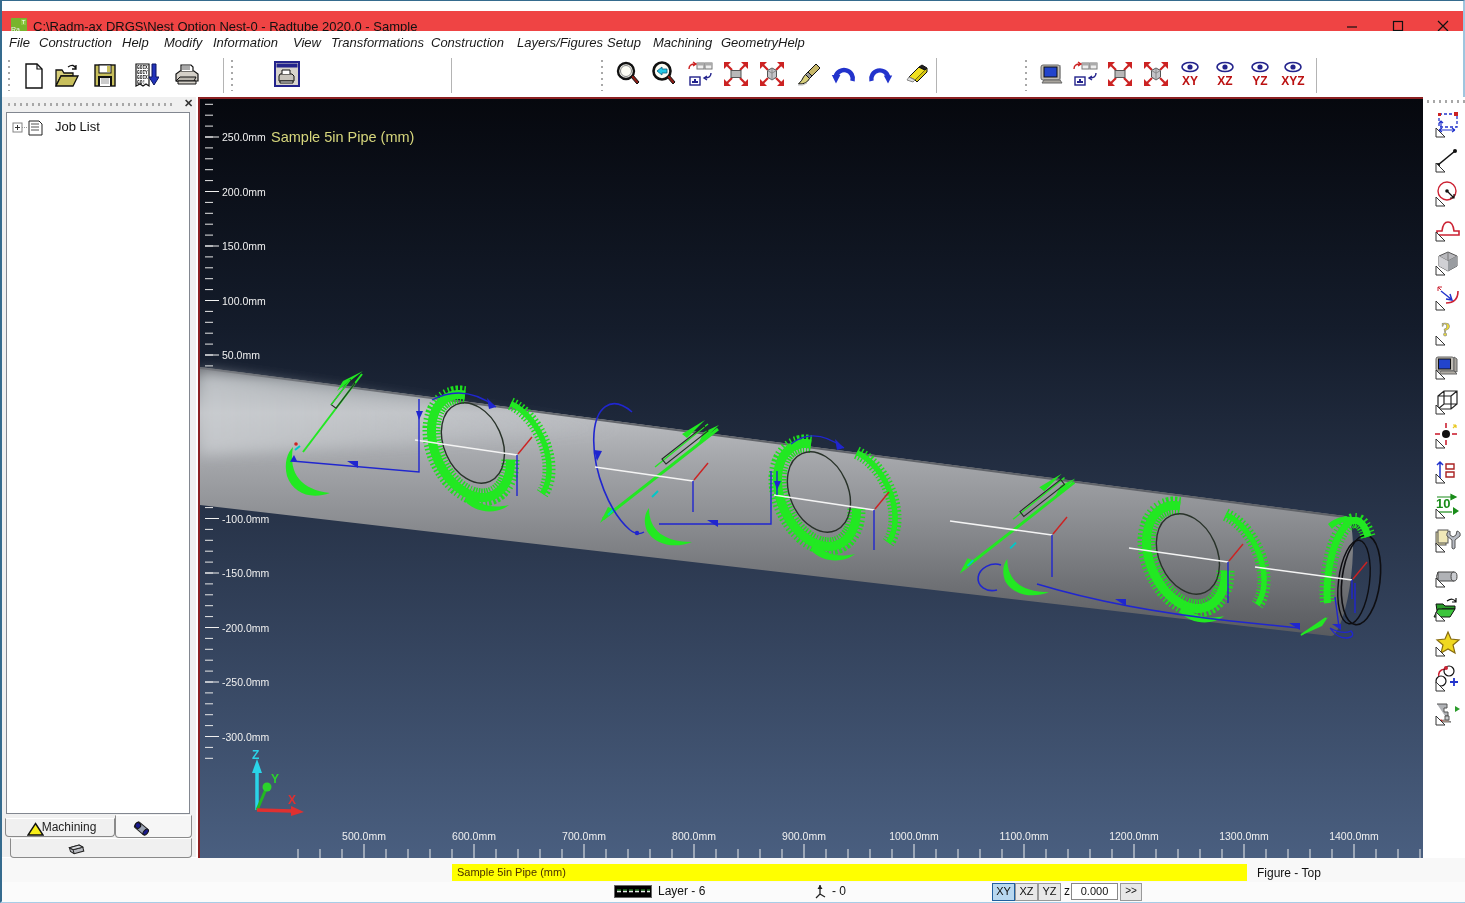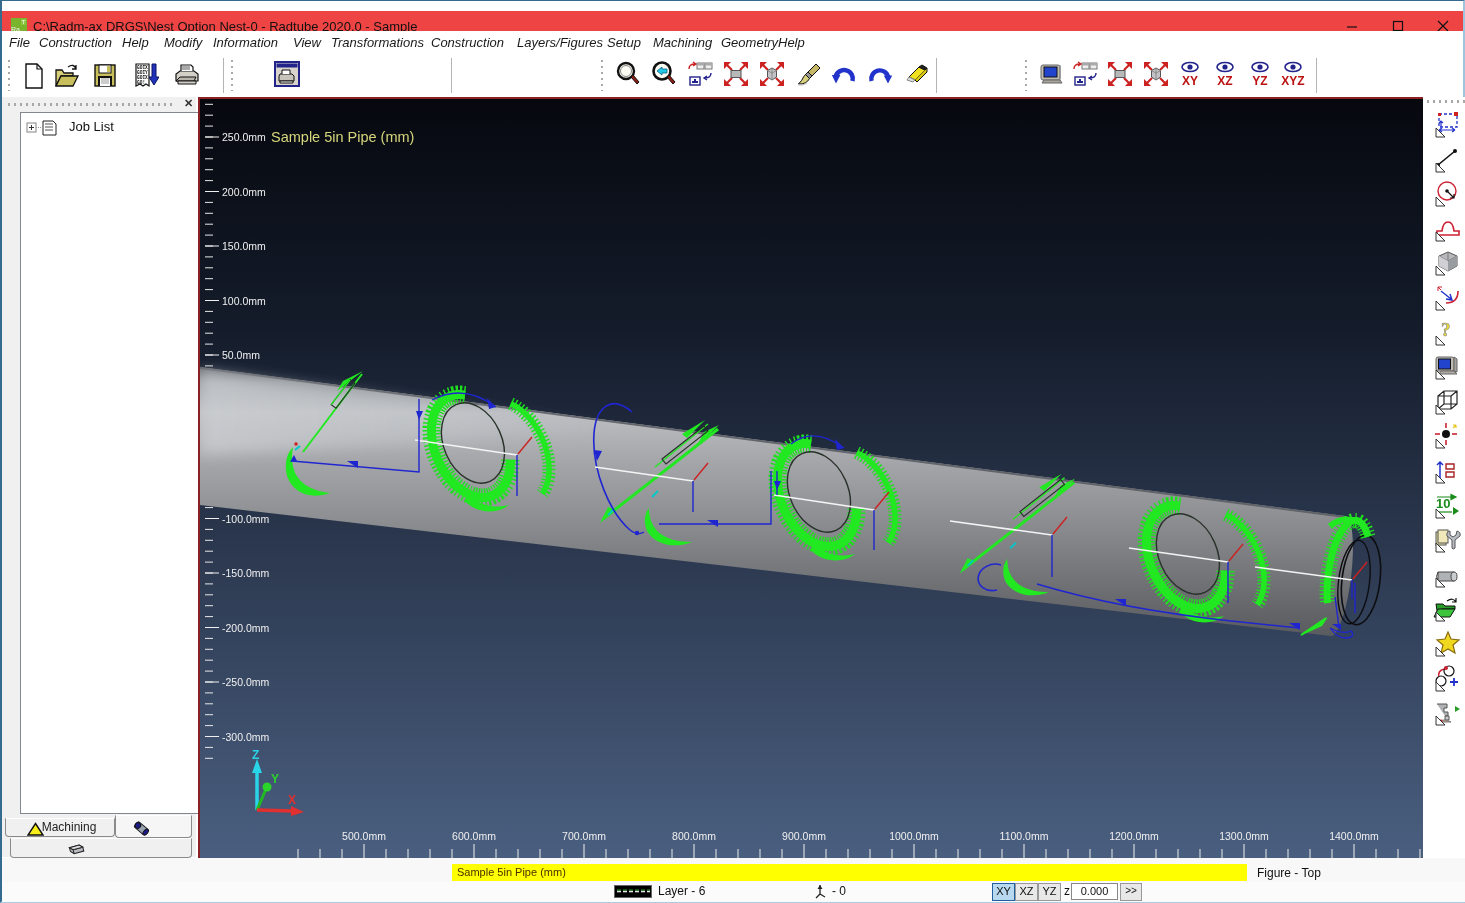--- a/index.html
+++ b/index.html
@@ -19,21 +19,21 @@
   #toolbar{left:0;top:53px;width:100%;height:43px;background:#fff;}
   .tsep{position:absolute;top:4px;width:1px;height:35px;background:#b4b4b4;}
   .tgrip{position:absolute;top:6px;width:3px;height:31px;
     background-image:repeating-linear-gradient(#a8a8a8 0 2px,transparent 2px 6px);background-size:2px 100%;background-repeat:no-repeat;}
   .ticon{position:absolute;top:7px;}
   
   #lpanel{left:0;top:96px;width:194px;height:760px;background:#f0f0f0;}
   #lgrip{left:6px;top:6px;width:168px;height:3px;
     background-image:repeating-linear-gradient(90deg,#a8a8a8 0 2px,transparent 2px 6px);}
   #lclose{left:182px;top:0px;font-size:11px;color:#333;font-weight:bold;}
-  #tree{left:18px;top:15px;width:184px;height:702px;background:#fff;border:1px solid #828790;box-sizing:border-box;text-align:center;}
+  #tree{left:4px;top:15px;width:184px;height:702px;background:#fff;border:1px solid #828790;box-sizing:border-box;text-align:center;}
   .tab{position:absolute;background:#f0f0f0;border:1px solid #8a8a8a;border-top:1px solid #fff;border-radius:0 0 4px 4px;box-sizing:border-box;font-size:12px;color:#222;text-align:center;}
   
   #canvas{left:196px;top:96px;width:1225px;height:761px;border:2px solid #8c2022;box-sizing:content-box;background:#000;}
   
   #rtool{left:1421px;top:96px;width:42px;height:805px;background:#fff;}
   
   #status{left:0;top:857px;width:1465px;height:44px;background:#f8f8f8;}
   #ybar{left:450px;top:6px;width:795px;height:17px;background:#ffff00;font-size:11px;color:#4a3000;}
   #figtop{left:1255px;top:8px;font-size:12px;color:#111;}
   #srow2{left:0;top:24px;width:100%;height:20px;background:#fbfbfb;font-size:12px;color:#111;}

